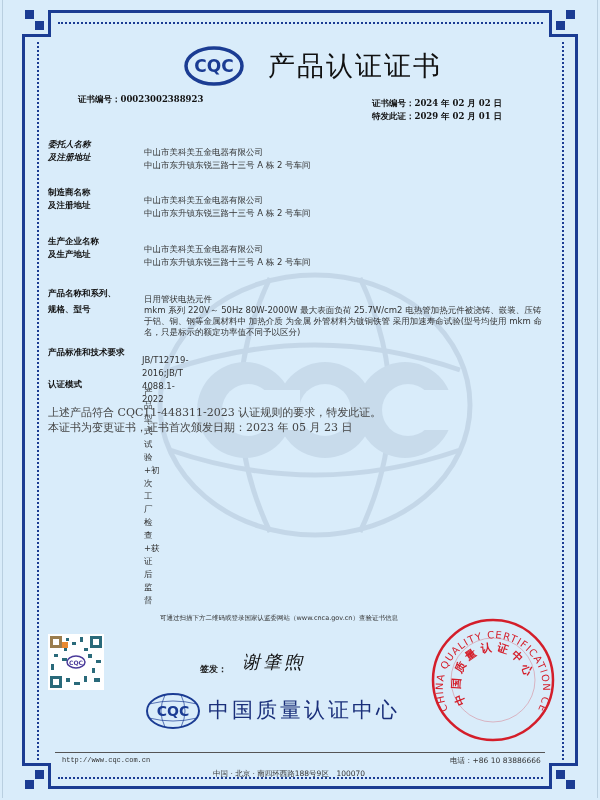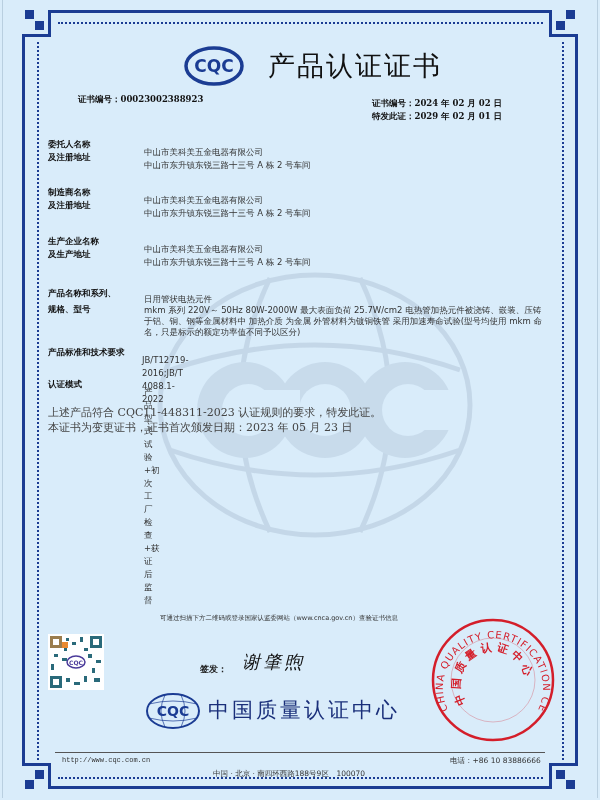--- a/index.html
+++ b/index.html
@@ -116,21 +116,21 @@
 
 <div class="meta meta-left">
   <span>证书编号：</span><span>00023002388923</span>
 </div>
 <div class="meta meta-right">
   <div><span>证书编号：</span><span>2024 年 02 月 02 日</span></div>
   <div><span>特发此证：</span><span>2029 年 02 月 01 日</span></div>
 </div>
 
 <div class="row" style="top:138px;">
-  <div class="lbl" style="top:0;"><span>委托人名称</span><br><span>及注册地址</span></div>
+  <div class="lbl" style="top:0;font-style:italic;"><span>委托人名称</span><br><span>及注册地址</span></div>
   <div class="val wide" style="top:0;">中山市美科美五金电器有限公司</div>
   <div class="val wide" style="top:13px;">中山市东升镇东锐三路十三号 A 栋 2 号车间</div>
 </div>
 
 <div class="row" style="top:186px;">
   <div class="lbl"><span>制造商名称</span><br><span>及注册地址</span></div>
   <div class="val wide" style="top:0;">中山市美科美五金电器有限公司</div>
   <div class="val wide" style="top:13px;">中山市东升镇东锐三路十三号 A 栋 2 号车间</div>
 </div>
 

